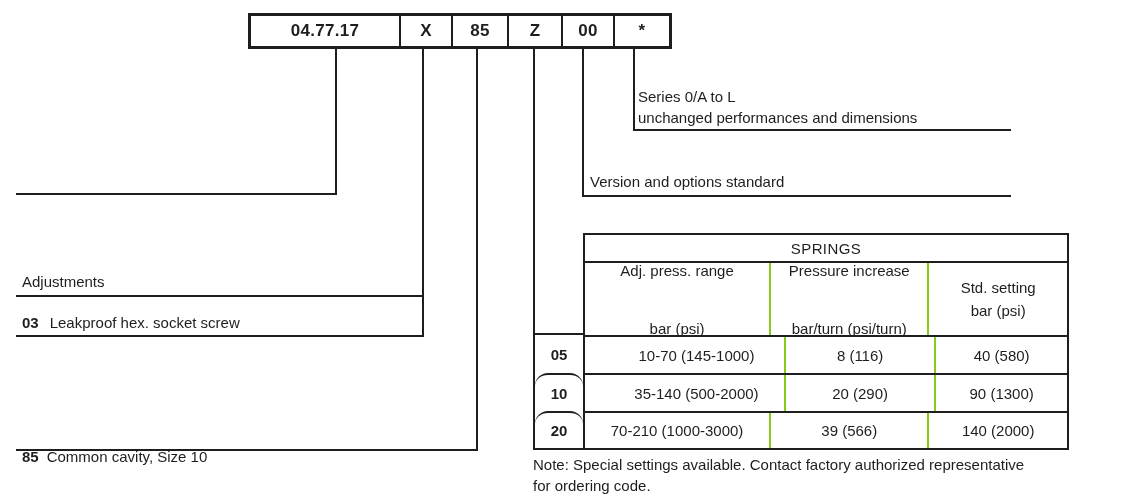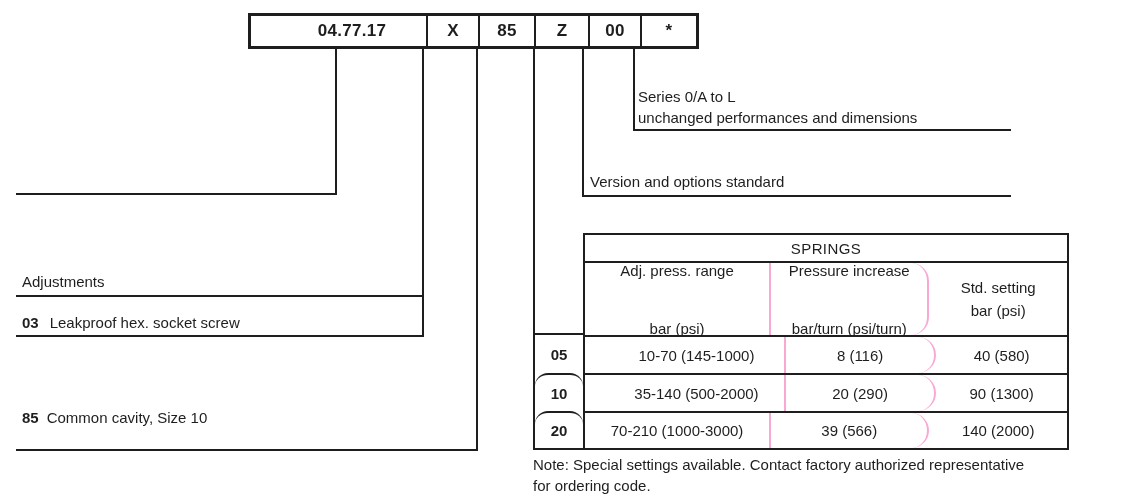--- a/index.html
+++ b/index.html
@@ -6,38 +6,38 @@
   .canvas{
     position:relative;width:1125px;height:501px;background:#ffffff;
     font-family:"Liberation Sans","DejaVu Sans",sans-serif;color:#1e1e1e;
     overflow:hidden;
   }
   
   .code-box{position:absolute;left:248px;top:13px;height:36px;display:flex;
     border:3px solid #1e1e1e;box-sizing:border-box;background:#fff;}
   .code-cell{display:flex;align-items:center;justify-content:center;
     font-weight:bold;font-size:17px;letter-spacing:0.3px;border-left:2px solid #1e1e1e;}
-  .code-cell:first-child{border-left:none;margin-left:27px;}
+  .code-cell:first-child{border-left:none;}
   
   .vline{position:absolute;width:2px;background:#1e1e1e;}
   .hline{position:absolute;height:2px;background:#1e1e1e;}
   
   .lbl{position:absolute;font-size:15px;line-height:21px;white-space:nowrap;}
   .code-prefix{font-weight:bold;margin-right:11px;}
   
   .spr-table{position:absolute;left:583px;top:233px;width:486px;height:217px;
     border:2px solid #1e1e1e;box-sizing:border-box;display:flex;flex-direction:column;background:#fff;}
   .spr-title{height:28px;border-bottom:2px solid #1e1e1e;box-sizing:border-box;
     display:flex;align-items:center;justify-content:center;font-size:15px;letter-spacing:0.4px;}
   .spr-head{height:72px;display:flex;box-sizing:border-box;}
   .spr-row{display:flex;box-sizing:border-box;border-top:2px solid #1e1e1e;}
-  .c1{width:200px;}.c2{width:170px;border-radius:18px;}.c3{width:148px;}
+  .c1{width:200px;}.c2{width:170px;}.c3{width:148px;}
   .spr-cell{display:flex;flex-direction:column;align-items:center;justify-content:center;
     box-sizing:border-box;font-size:15px;line-height:23px;text-align:center;}
-  .spr-cell.bordered{border-right:2px solid #f9a8d4;gap:35px;}
+  .spr-cell.bordered{border-right:2px solid #84cc16;gap:35px;}
   .row-h{height:38px;padding-left:24px;}
   .row-h3{height:37px;}
   
   .lc{position:absolute;left:533px;top:333px;width:50px;height:117px;
     border:2px solid #1e1e1e;border-right:none;box-sizing:border-box;
     display:flex;flex-direction:column;background:#fff;}
   .lc-cell{display:flex;align-items:center;justify-content:center;
     font-weight:bold;font-size:15px;box-sizing:border-box;}
   .lc-cell+.lc-cell{border-top:2px solid #1e1e1e;border-radius:13px;}
   
@@ -78,21 +78,21 @@
 
 
   <div class="lbl" style="left:590px;top:171px">Version and options standard</div>
 
   <div class="lbl" style="left:22px;top:271px">Adjustments</div>
 
   <div class="lbl" style="left:22px;top:312px">
     <span class="code-prefix">03</span><span>Leakproof hex. socket screw</span>
   </div>
 
-  <div class="lbl" style="left:22px;top:407px">
+  <div class="lbl" style="left:22px;top:446px">
     <span class="code-prefix" style="margin-right:8px">85</span><span>Common cavity, Size 10</span>
   </div>
 
   <div class="spr-table">
     <div class="spr-title">SPRINGS</div>
 
     <div class="spr-head">
       <div class="spr-cell bordered c1">
         <div>Adj. press. range</div>
         <div>bar (psi)</div>

